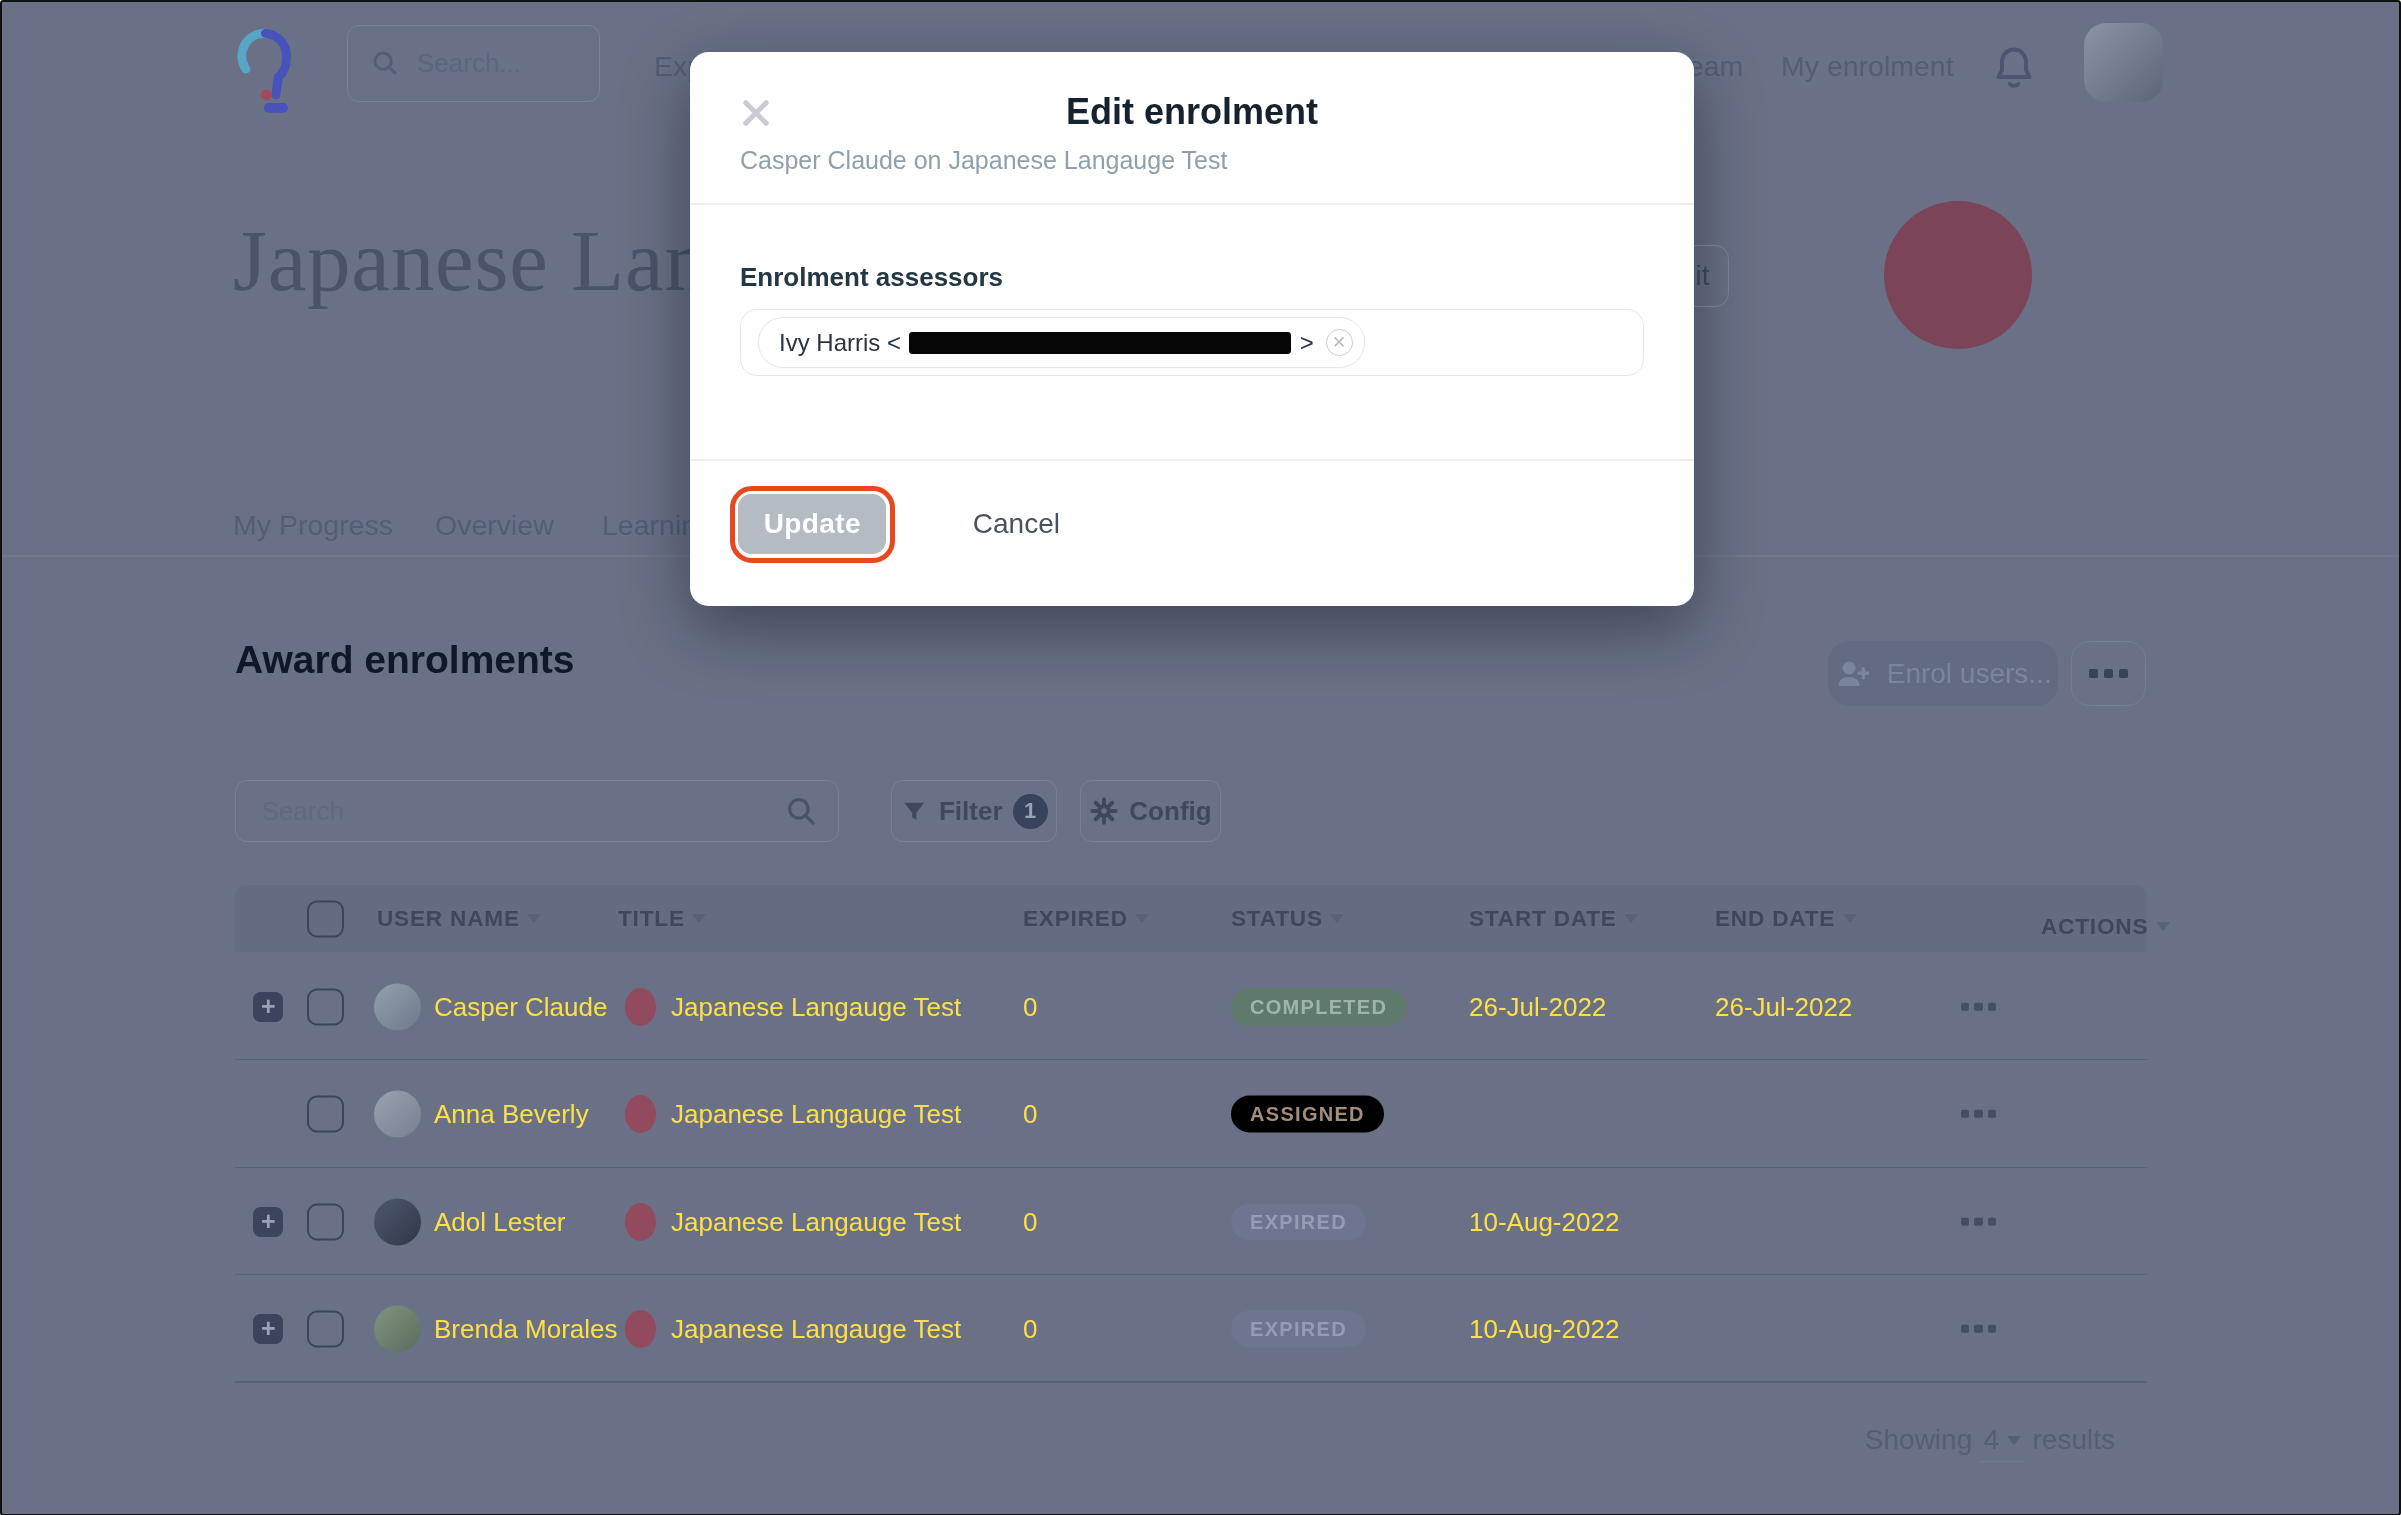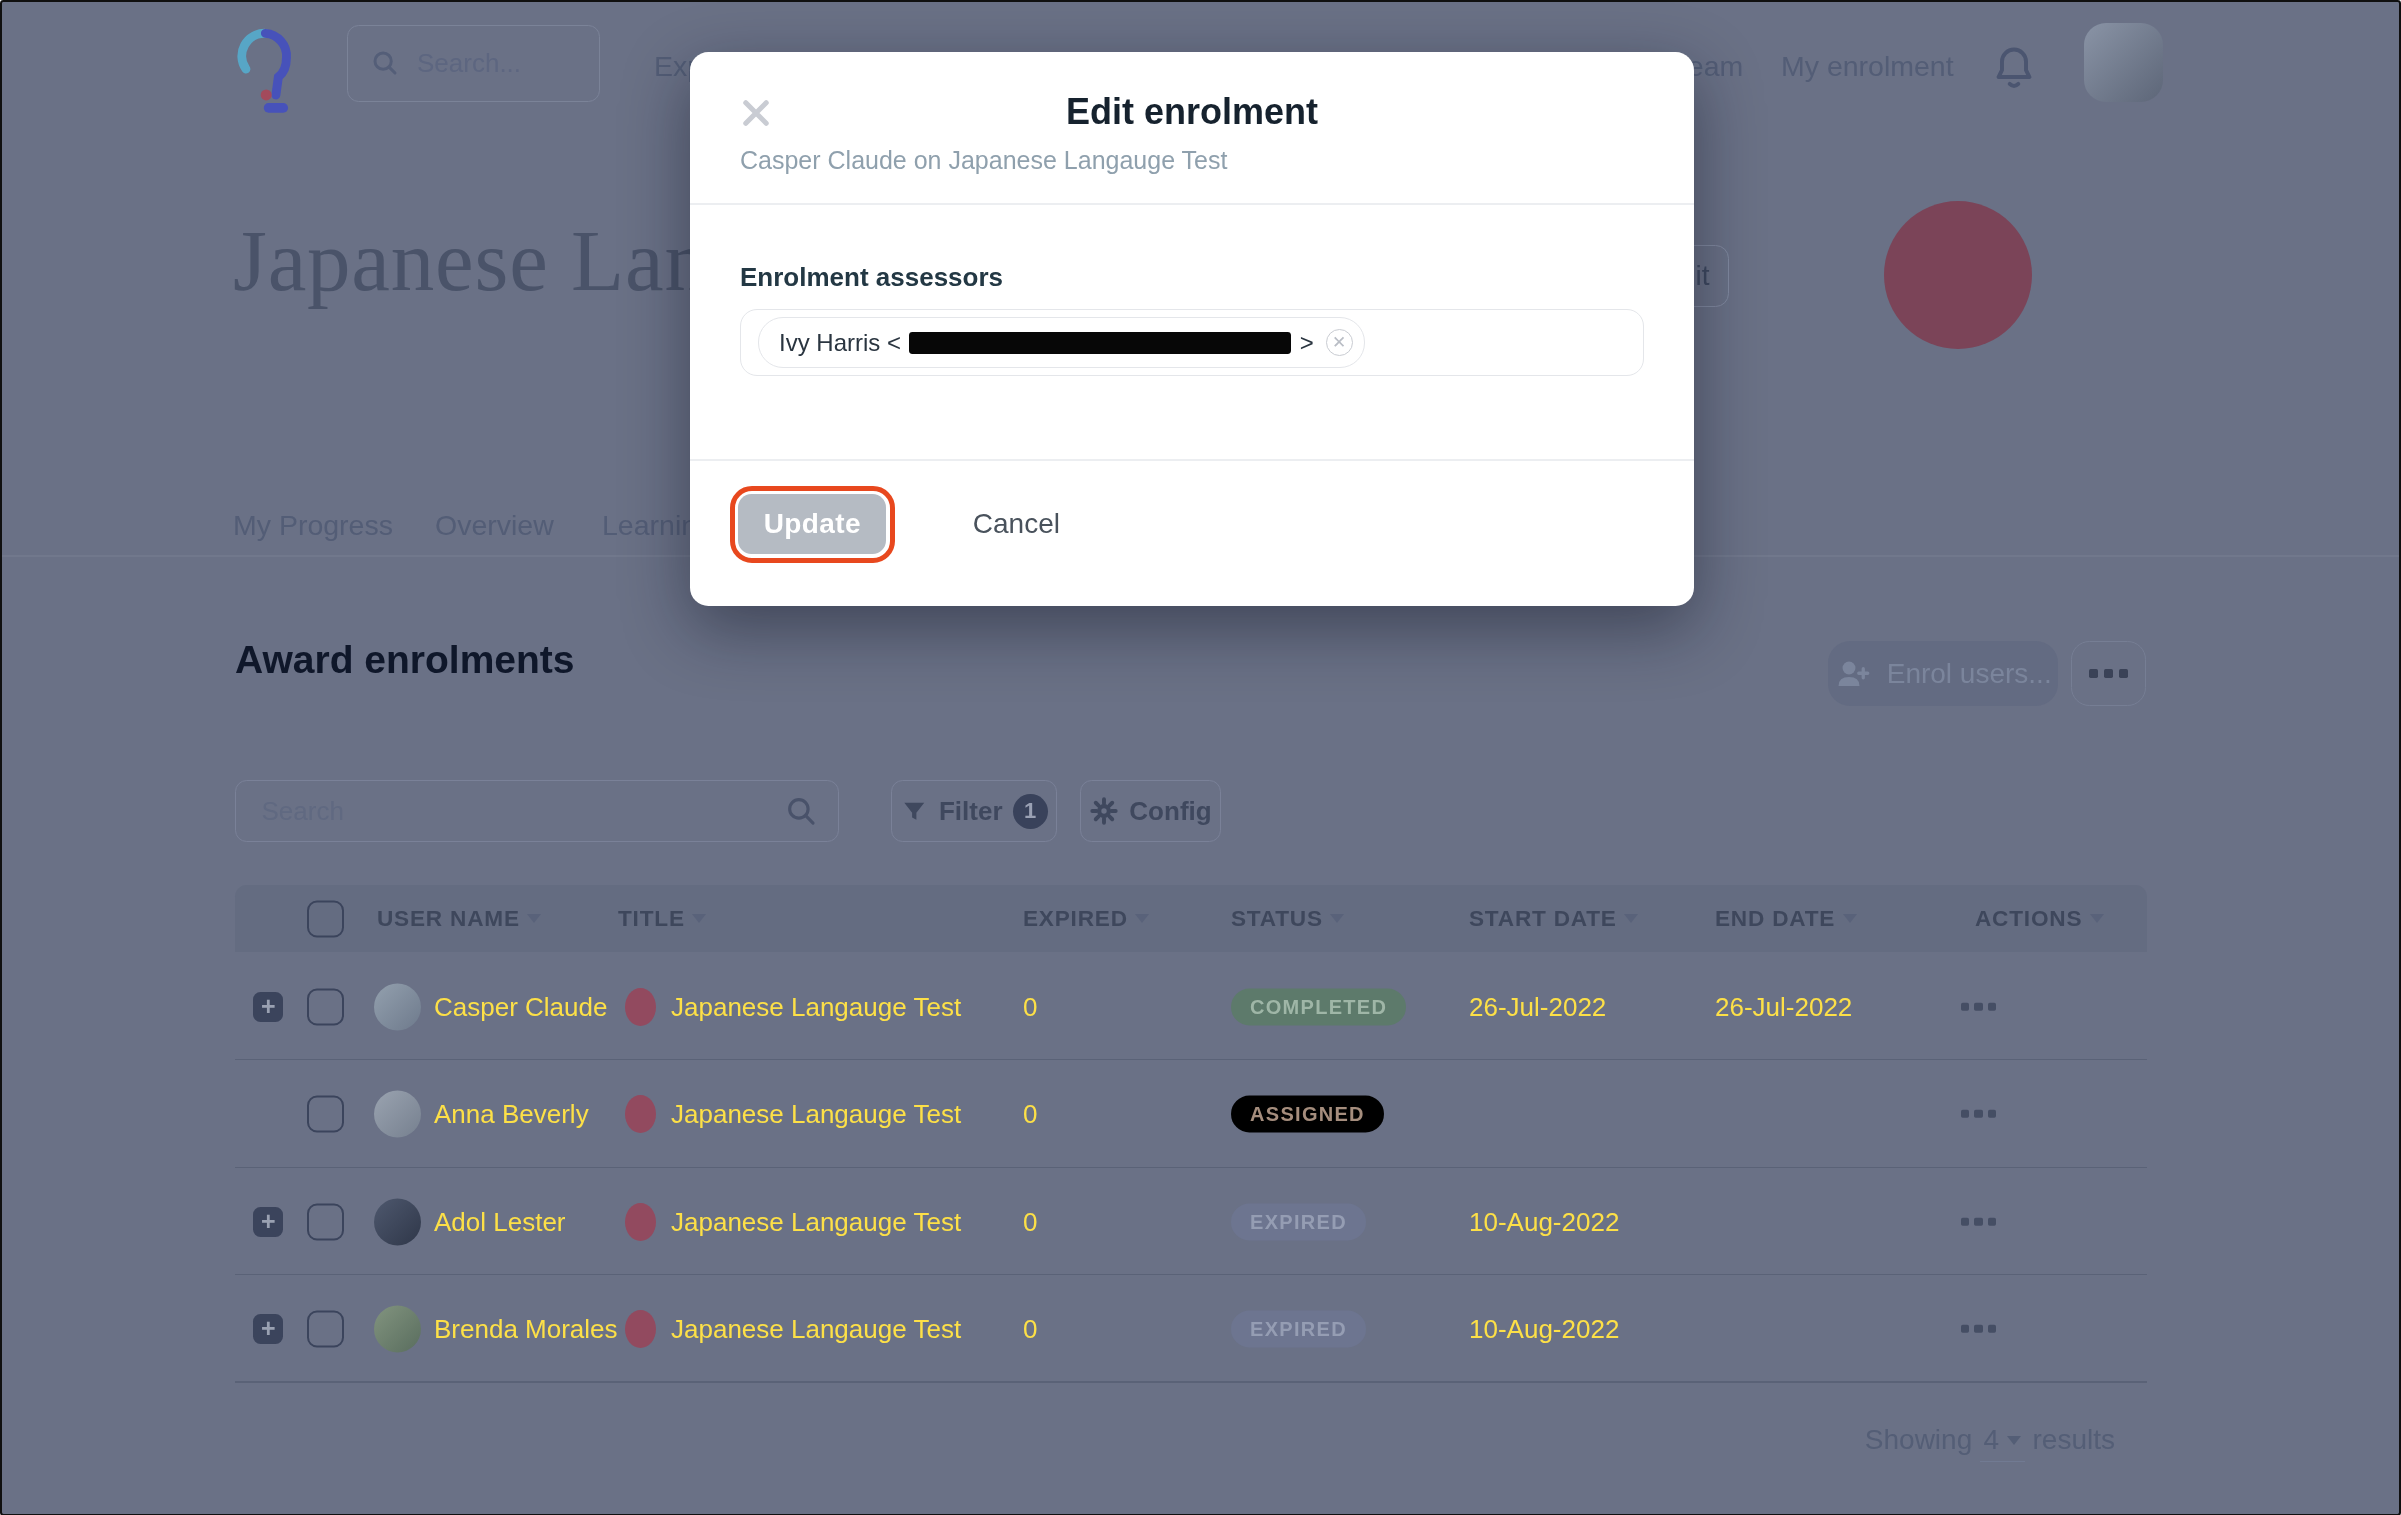--- a/index.html
+++ b/index.html
@@ -220,21 +220,21 @@
           <span class="caret"></span>
         </span>
       <span class="hcell" style="left:1234px;">
         <span>START DATE</span>
           <span class="caret"></span>
         </span>
       <span class="hcell" style="left:1480px;">
         <span>END DATE</span>
           <span class="caret"></span>
         </span>
-      <span class="hcell" style="left:1740px;">
+      <span class="hcell" style="left:1806px;margin-top:8px;">
         <span>ACTIONS</span>
           <span class="caret"></span>
         </span>
     </div>
 
     <div class="trow r1" style="top:67px;">
       <span class="rcell expander" data-show="true">+</span>
       <span class="rcell rowcb">
           <span class="cb"></span>
         </span>

